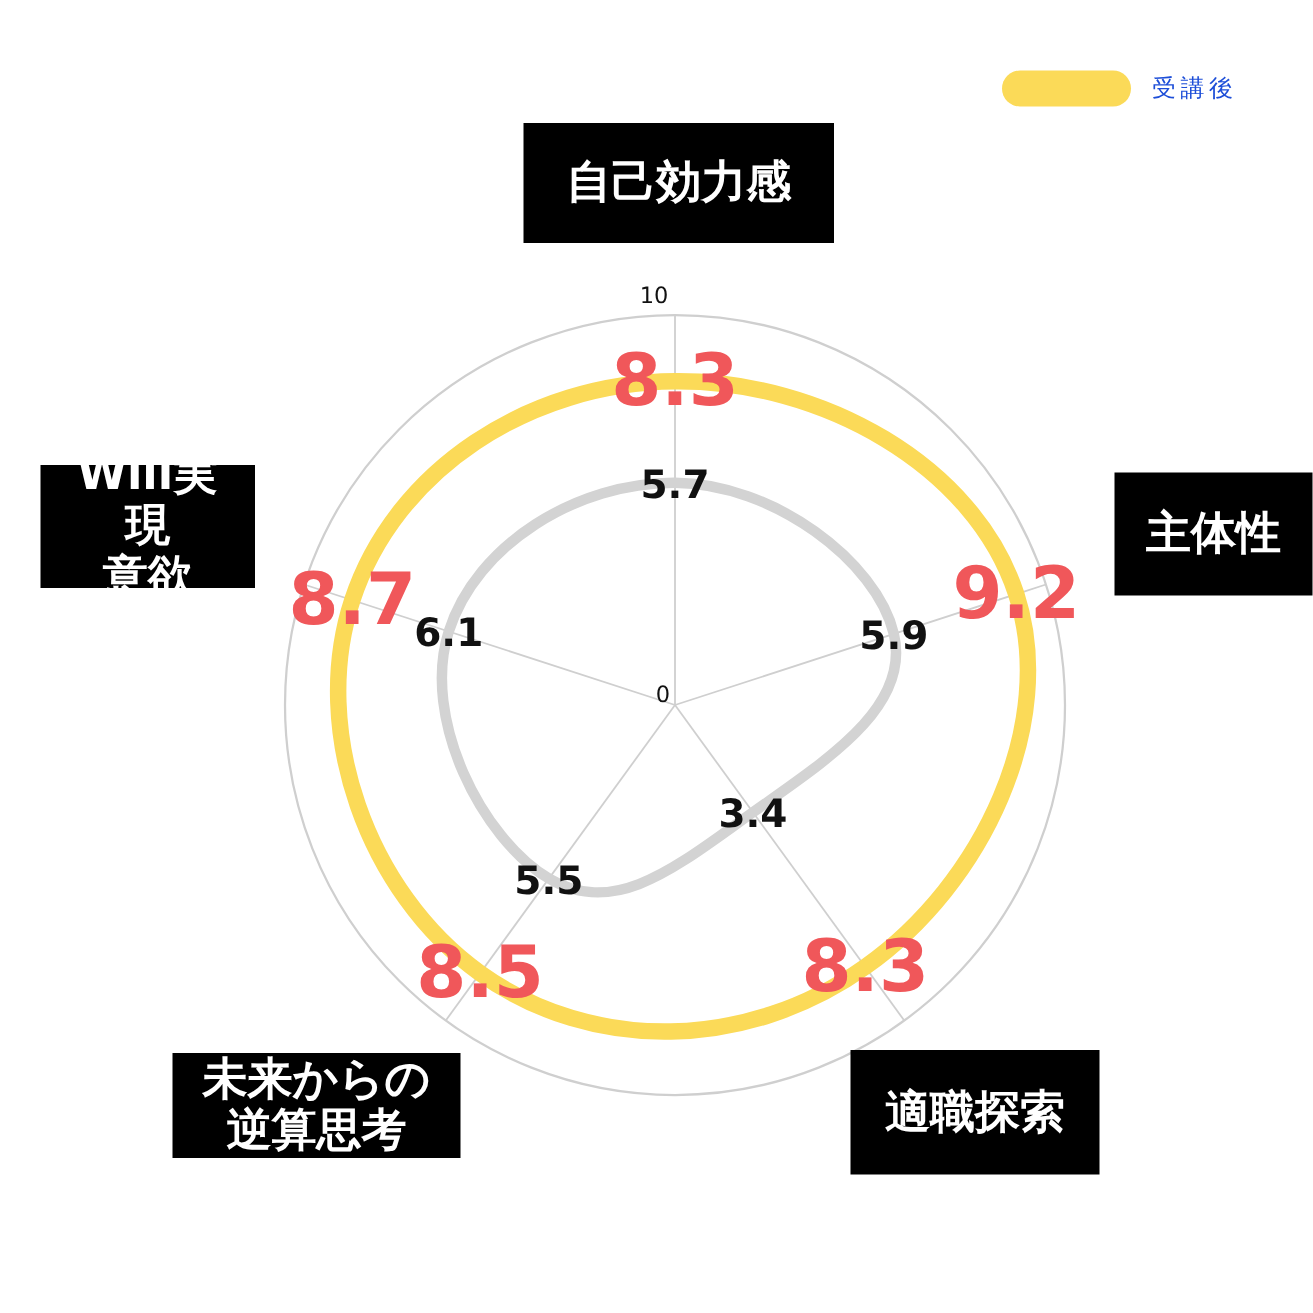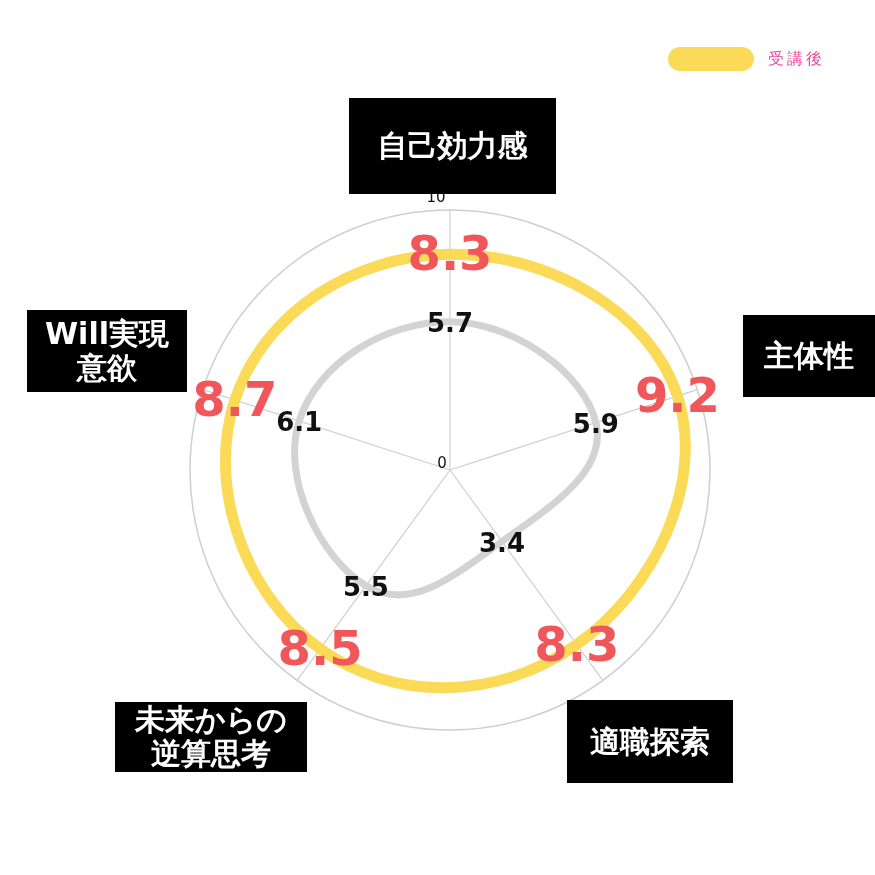--- a/index.html
+++ b/index.html
@@ -1,21 +1,21 @@
 <!DOCTYPE html>
 <html><head>
 <meta charset="utf-8">
 <style>
   html,body{margin:0;padding:0;background:#fff;}
   body{width:875px;height:875px;position:relative;overflow:hidden;font-family:"DejaVu Sans","Liberation Sans",sans-serif;}
   #chart{position:absolute;left:0;top:0;}
   .legend{position:absolute;left:668px;top:40px;}
   .legend-row{display:flex;align-items:center;height:38px;}
   .swatch{width:86px;height:24px;border-radius:12px;}
-  .legend-label{margin-left:14px;font-size:16px;letter-spacing:3px;color:#ec4899;}
+  .legend-label{margin-left:14px;font-size:16px;letter-spacing:3px;color:#1d4ed8;}
   .axis-label{position:absolute;background:#000;color:#fff;font-weight:bold;font-size:30px;line-height:36px;text-align:center;padding:0 12px;box-sizing:border-box;display:flex;flex-direction:column;justify-content:center;}
 </style>
 </head>
 <body>
 
 <svg id="chart" width="875" height="875">
     <circle cx="450" cy="470" r="260" fill="none" stroke="#cfcfcf" stroke-width="1.5"></circle>
     <line x1="450" y1="470" x2="450" y2="210" stroke="#cfcfcf" stroke-width="1.2"></line>
     <line x1="450" y1="470" x2="697.27469423674" y2="389.6555814625137" stroke="#cfcfcf" stroke-width="1.2"></line>
     <line x1="450" y1="470" x2="602.824165596043" y2="680.3444185374864" stroke="#cfcfcf" stroke-width="1.2"></line>
@@ -37,25 +37,25 @@
     <text x="299.16243651558864" y="430.98990469213334" font-size="26" font-weight="bold" text-anchor="middle" fill="#111111" font-family="DejaVu Sans, sans-serif">6.1</text>
   </svg>
 
 <div class="legend">
   <div class="legend-row">
     <div class="swatch" style="background:#FBDA58"></div>
     <span class="legend-label">受講後</span>
   </div>
 </div>
 
-<div class="axis-label" style="left:349px;top:98px;width:207px;height:96px;">
+<div class="axis-label" style="left:349px;top:82px;width:207px;height:80px;">
     <span>自己効力感</span>
   </div>
 <div class="axis-label" style="left:720px;top:315px;width:132px;height:82px;margin-left:23px;">
     <span>主体性</span>
   </div>
 <div class="axis-label" style="left:567px;top:700px;width:166px;height:83px;">
     <span>適職探索</span>
   </div>
 <div class="axis-label" style="left:115px;top:702px;width:192px;height:70px;white-space:pre-line;line-height:34px;"><span>未来からの
 逆算思考</span></div>
-<div class="axis-label" style="left:27px;top:310px;width:160px;height:82px;white-space:pre-line;line-height:34px;"><span>Will実現
+<div class="axis-label" style="left:27px;top:310px;width:143px;height:82px;white-space:pre-line;line-height:34px;"><span>Will実現
 意欲</span></div>
 
 </body></html>

